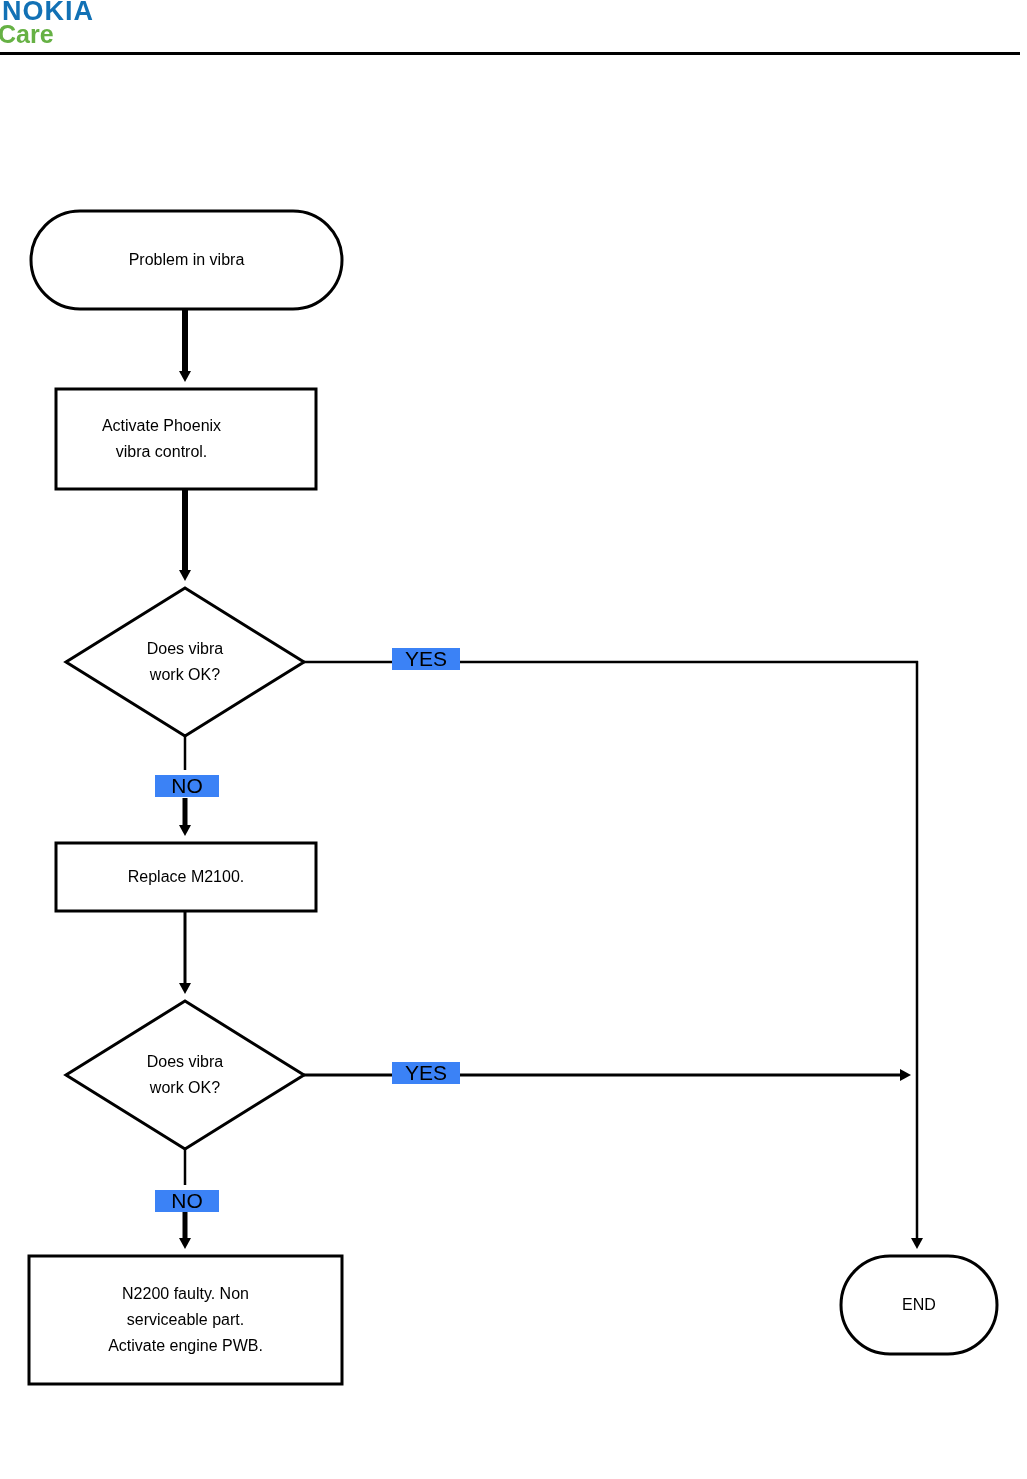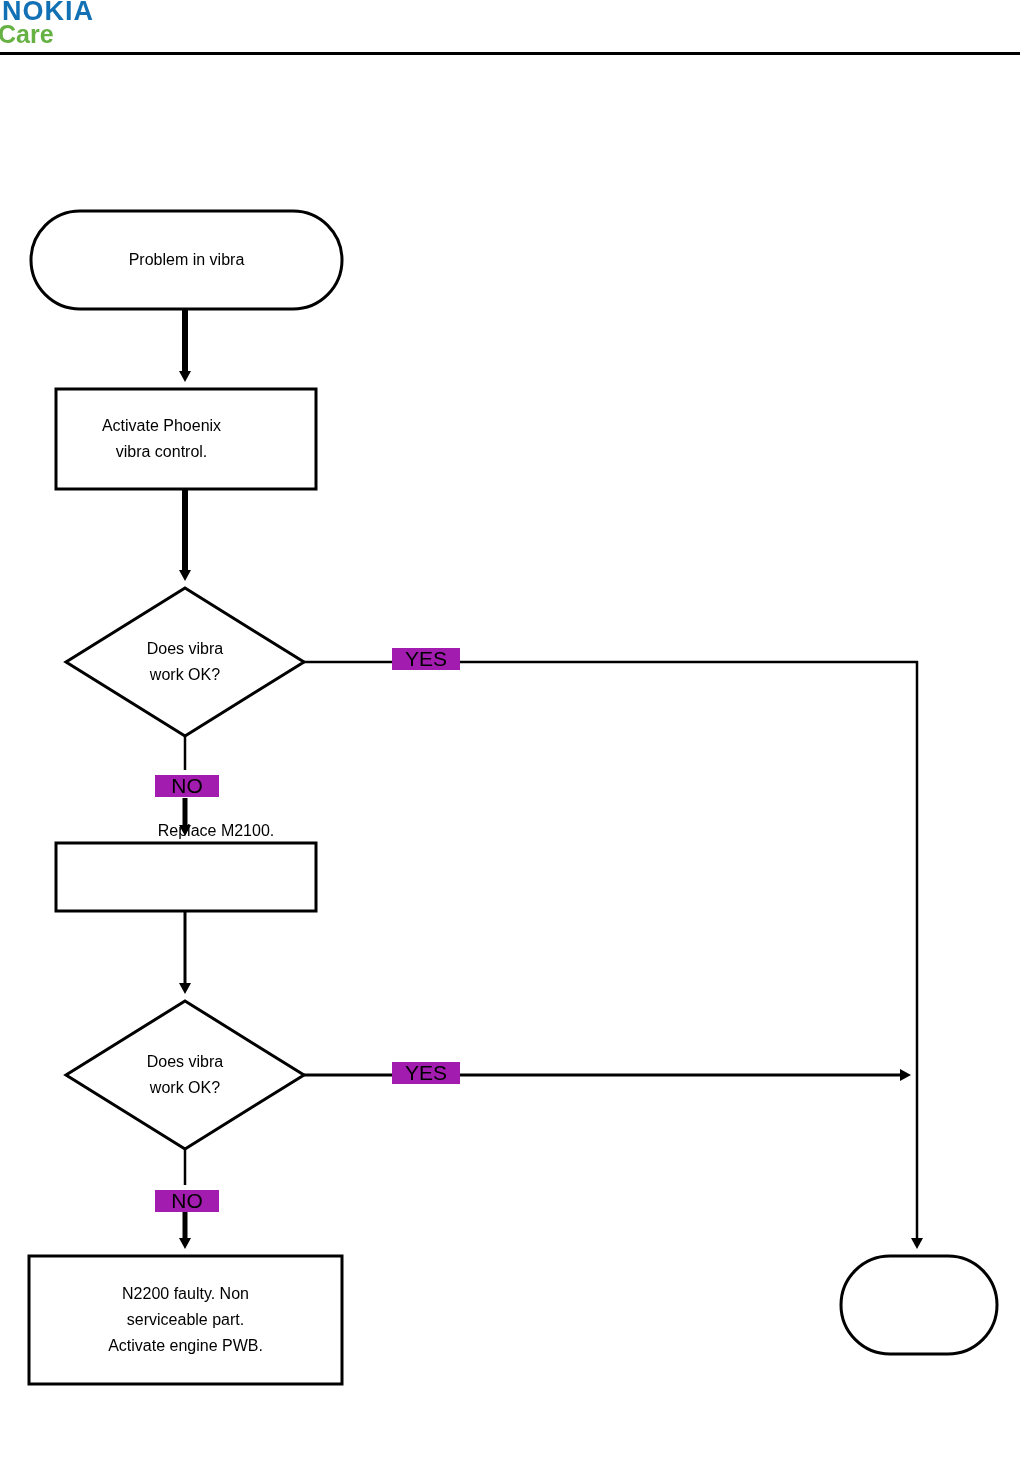--- a/index.html
+++ b/index.html
@@ -93,31 +93,31 @@
     align-items: center;
     justify-content: center;
     pointer-events: none;
   }
   .edge-label {
     position: absolute;
     font-family: "Liberation Sans", sans-serif;
     font-size: 21px;
     line-height: 22px;
     color: #000000;
-    background: #a21caf;
+    background: #3b82f6;
     padding: 0 3px;
     text-align: center;
     pointer-events: none;
   }
 
   
   #lbl-start   { left: 30px;  top: 210px;  width: 313px; height: 100px; }
   #lbl-action1 { left: 55px;  top: 388px;  width: 213px; height: 102px; }
   #lbl-dec1    { left: 85px;  top: 612px;  width: 200px; height: 100px; }
-  #lbl-action2 { left: 55px;  top: 796px;  width: 262px; height: 70px; padding-left: 30px;  }
+  #lbl-action2 { left: 55px;  top: 842px;  width: 262px; height: 70px;  }
   #lbl-dec2    { left: 85px;  top: 1025px; width: 200px; height: 100px; }
   #lbl-fault   { left: 28px;  top: 1255px; width: 315px; height: 130px; }
   #lbl-end     { left: 840px; top: 1255px; width: 158px; height: 100px; }
 
   #lbl-yes1 { left: 392px; top: 648px;  width: 62px; }
   #lbl-no1  { left: 155px; top: 775px;  width: 58px; }
   #lbl-yes2 { left: 392px; top: 1062px; width: 62px; }
   #lbl-no2  { left: 155px; top: 1190px; width: 58px; }
 </style>
 </head>
@@ -189,20 +189,21 @@
 
     <div class="node-label" id="lbl-action2">Replace M2100.</div>
 
     <div class="node-label" id="lbl-dec2">Does vibra
 work OK?</div>
 
     <div class="node-label" id="lbl-fault">N2200 faulty. Non
 serviceable part.
 Activate engine PWB.</div>
 
+    <div class="node-label" id="lbl-end">END</div>
 
     <div class="edge-label" id="lbl-yes1">YES</div>
 
     <div class="edge-label" id="lbl-no1">NO</div>
 
     <div class="edge-label" id="lbl-yes2">YES</div>
 
     <div class="edge-label" id="lbl-no2">NO</div>
 
   </div>

